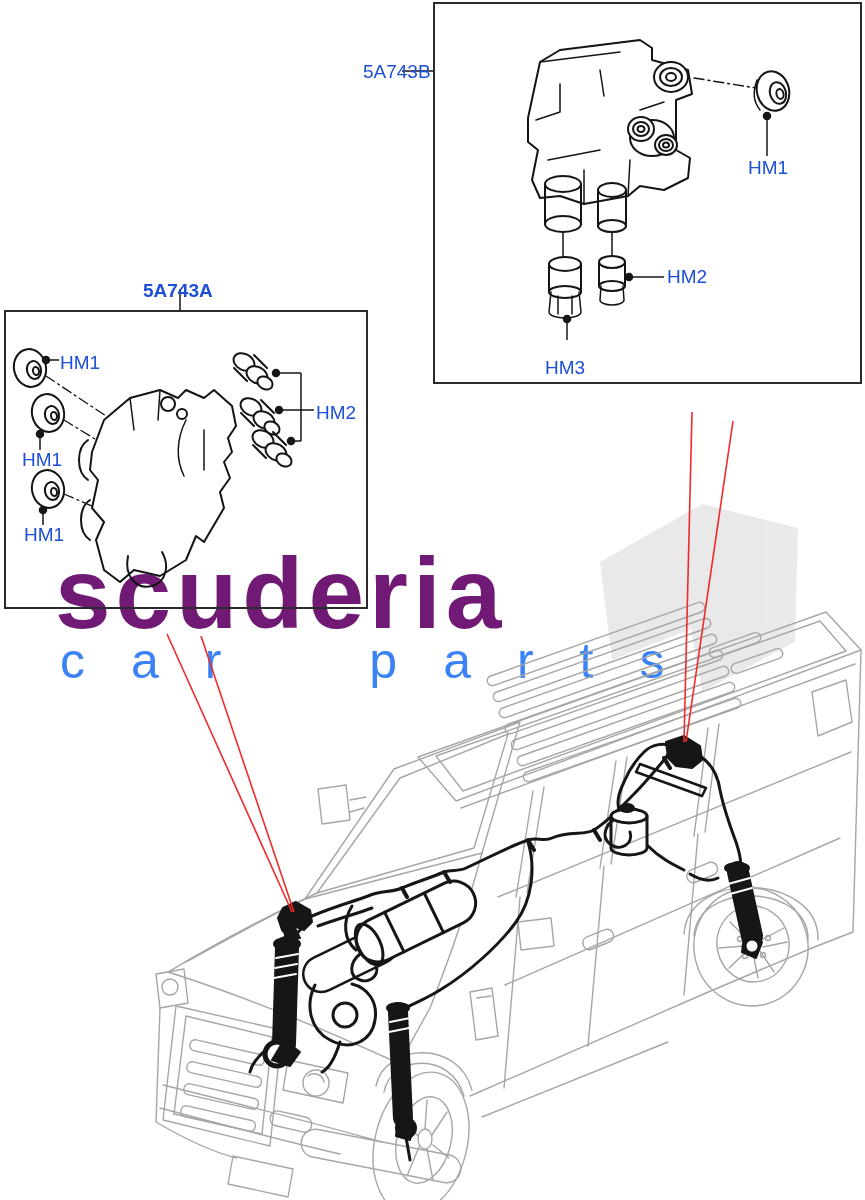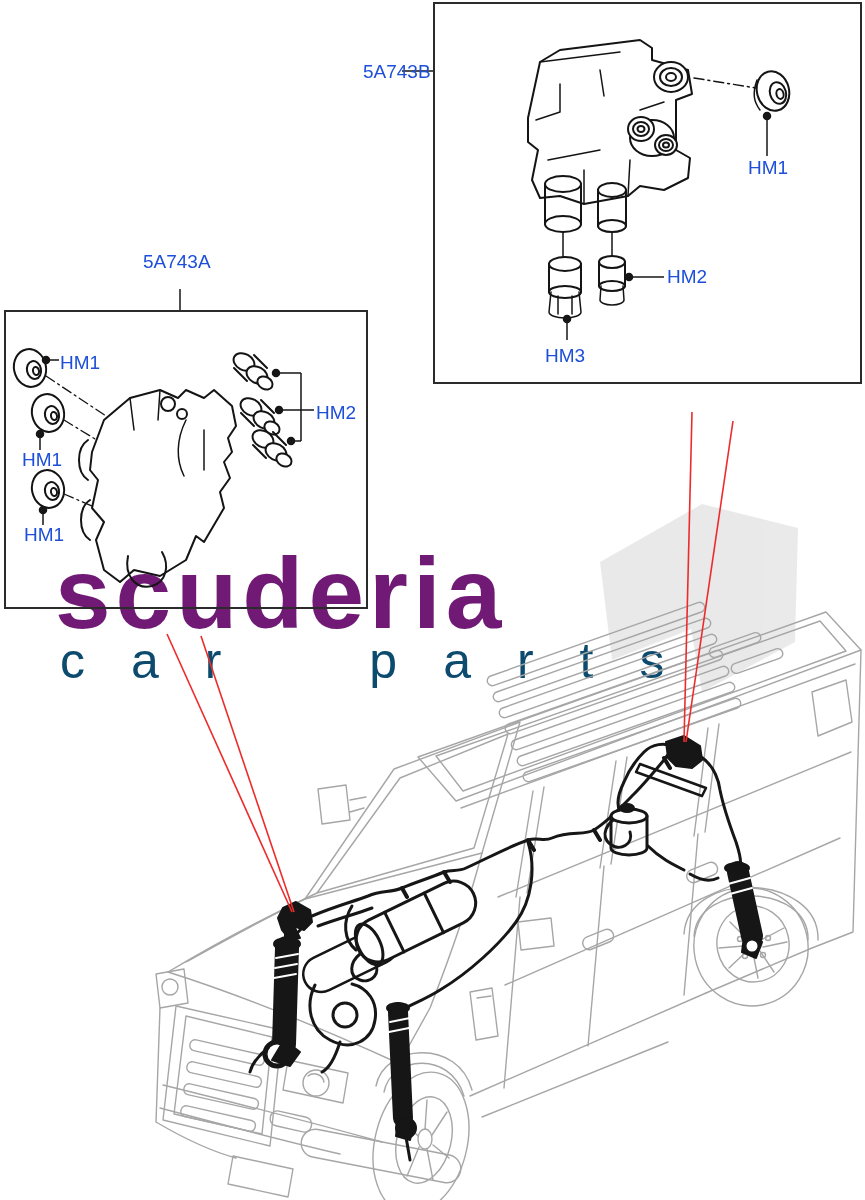--- a/index.html
+++ b/index.html
@@ -3,33 +3,33 @@
 <meta charset="utf-8">
 <style>
   html,body{margin:0;padding:0;background:#ffffff;}
   body{width:865px;height:1200px;overflow:hidden;font-family:"Liberation Sans",sans-serif;}
   .stage{position:relative;width:865px;height:1200px;background:#fff;overflow:hidden;}
   .wm-brand{
     position:absolute;left:55px;top:543px;font-size:100px;font-weight:bold;
     letter-spacing:5px;color:#701a75;line-height:1;white-space:nowrap;z-index:1;
   }
   .wm-tag{
-    position:absolute;left:60px;top:636px;font-size:50px;color:#0c4a6e;
+    position:absolute;left:60px;top:636px;font-size:50px;color:#3b82f6;
     letter-spacing:46px;word-spacing:42px;line-height:1;white-space:nowrap;z-index:1;
   }
   svg.canvas{position:absolute;left:0;top:0;z-index:2;}
   .pl{
     position:absolute;font-size:19px;color:#1d4fd8;line-height:1;
     white-space:nowrap;z-index:3;cursor:pointer;
   }
   #lbl-b{left:327px;top:62px;margin-left:36px;}
-  #lbl-a{left:143px;top:252px;}
+  #lbl-a{left:143px;top:281px;font-weight:bold;}
   #lbl-b-hm1{left:748px;top:158px;}
   #lbl-b-hm2{left:667px;top:267px;}
-  #lbl-b-hm3{left:545px;top:346px;}
+  #lbl-b-hm3{left:545px;top:358px;}
   #lbl-a-hm1-1{left:60px;top:353px;}
   #lbl-a-hm1-2{left:22px;top:450px;}
   #lbl-a-hm1-3{left:24px;top:525px;}
   #lbl-a-hm2{left:316px;top:403px;}
 </style>
 </head>
 <body>
 
 <div class="stage">
 

